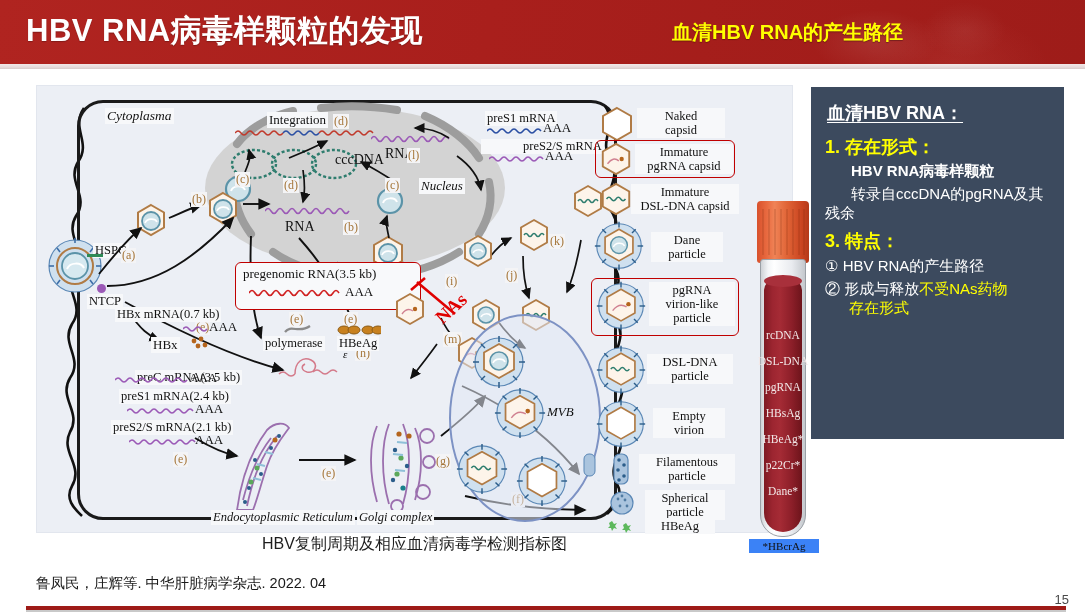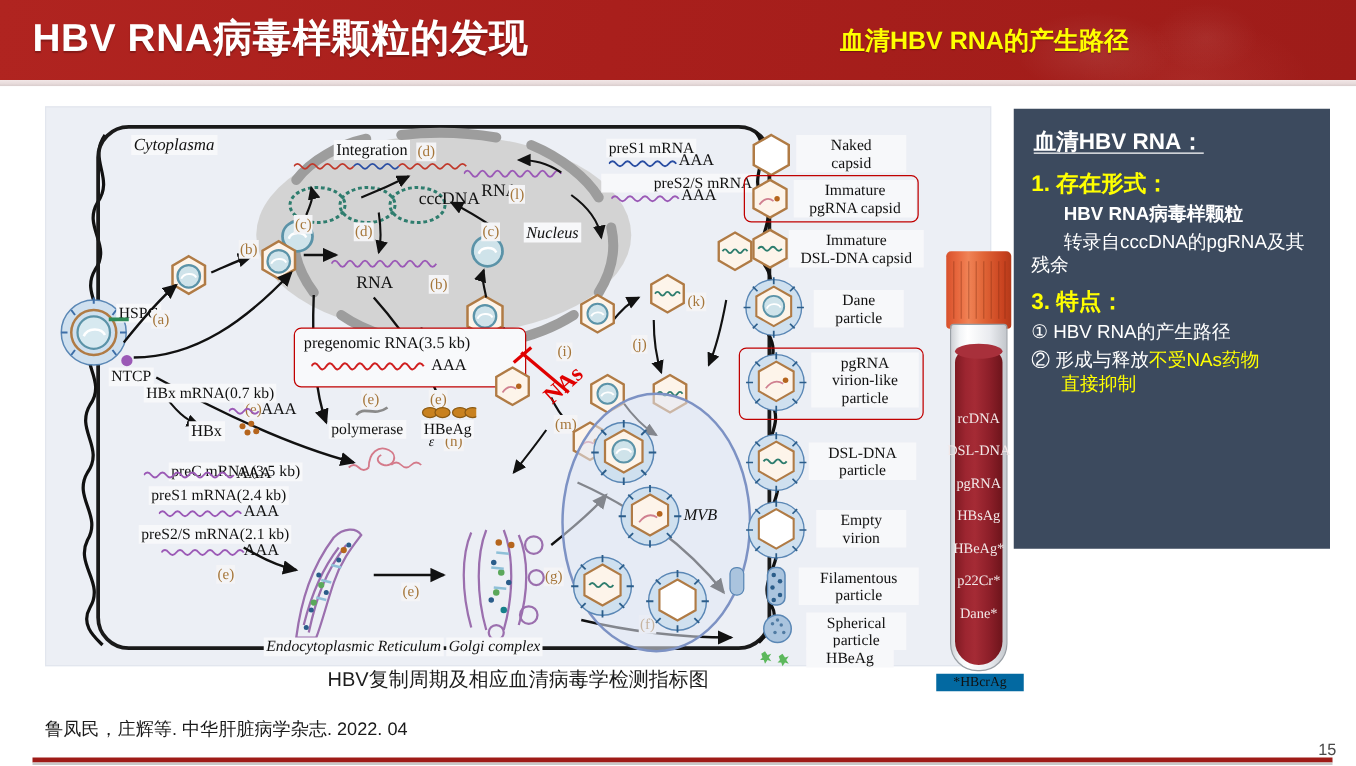--- a/index.html
+++ b/index.html
@@ -127,21 +127,21 @@
     background:#a8303b; border-radius:50%;
   }
   .tube-label {
     position:absolute; width:64px; left:0; text-align:center;
     font-family:"Liberation Serif", serif; font-size:11.5px; color:#f2e8e8;
     white-space:nowrap;
   }
   #tube-footnote {
     position:absolute; left:-2px; top:338px; width:70px; text-align:center;
     font-family:"Liberation Serif", serif; font-size:11px; color:#111;
-    background:#0369a1; padding:1px 2px;
+    background:#3b82f6; padding:1px 2px;
   }
 
   
   #info-box {
     position:absolute; left:811px; top:18px; width:253px; height:352px;
     background:#3c4a5e;
     padding:12px 10px 10px 14px;
   }
   #info-title {
     font-size:18px; font-weight:bold; color:#ffffff; margin:2px 0 10px 2px;
@@ -795,21 +795,21 @@
       <span>3.</span>
       <span>特点：</span>
     </div>
     <div class="info-item">
       <span>①</span>
       <span>HBV RNA的产生路径</span>
     </div>
     <div class="info-item">
       <span>②</span>
       <span>形成与释放</span><span class="hl">不受NAs药物</span>
-      <span class="cont hl">直接抑制</span>
+      <span class="cont hl">存在形式</span>
     </div>
   </div>
 
   <div id="footer-ref">鲁凤民，庄辉等. 中华肝脏病学杂志. 2022. 04</div>
   <div id="footer-rule"></div>
   <div id="footer-rule2"></div>
   <div id="page-number">15</div>
 
 </div>
 

